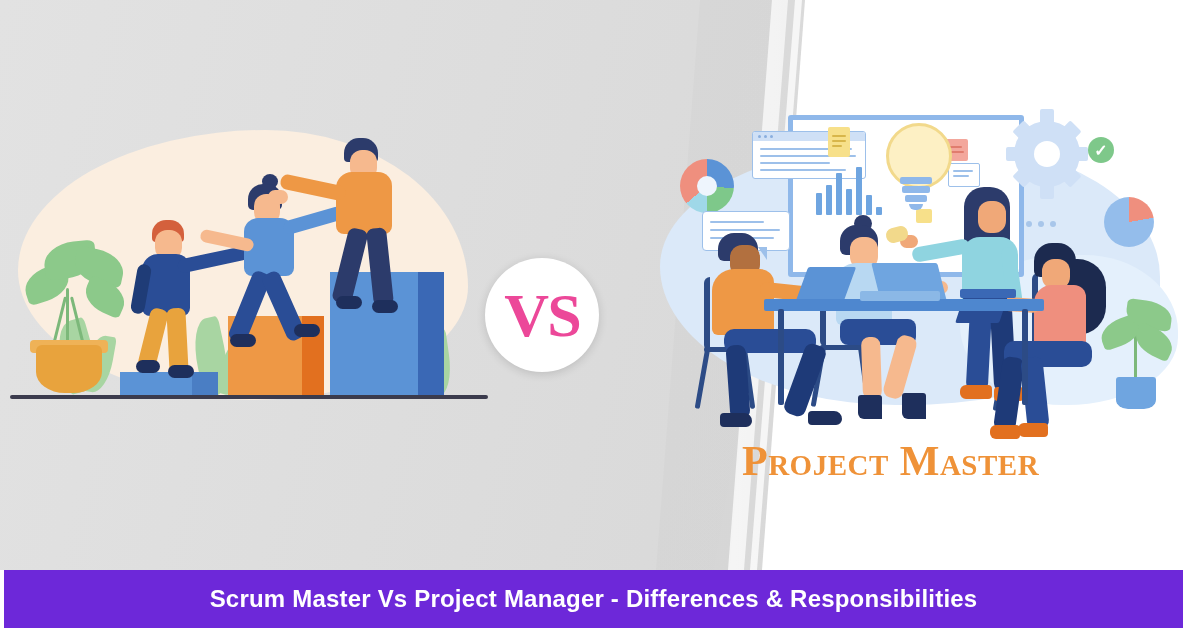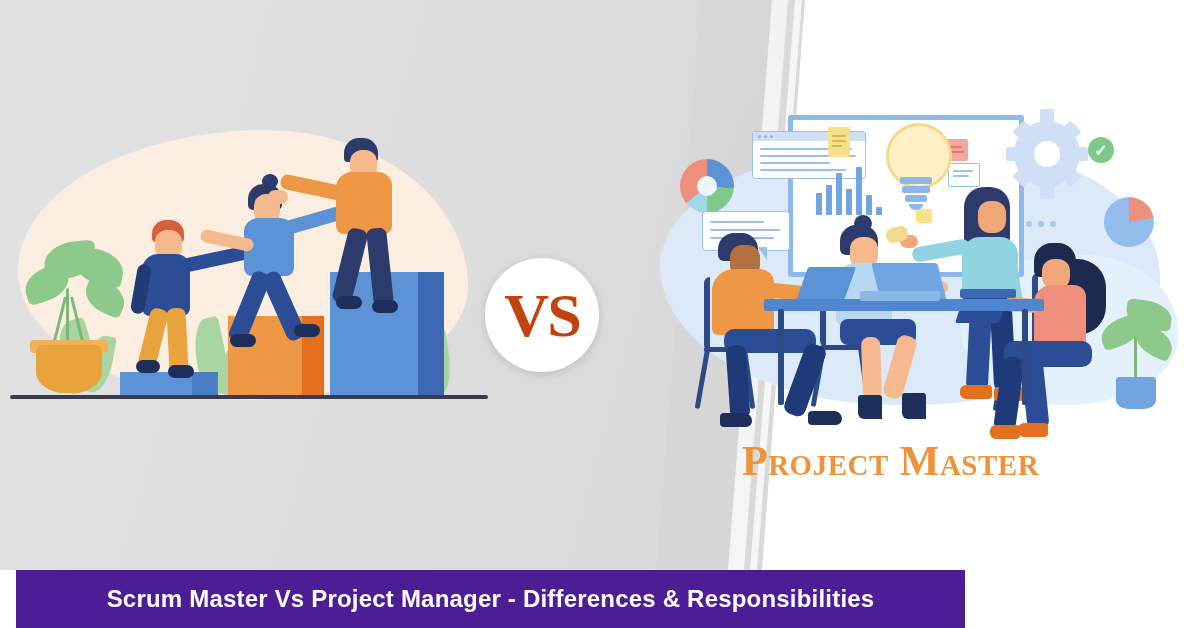--- a/index.html
+++ b/index.html
@@ -23,25 +23,25 @@
   
   .title{position:absolute;font-family:"Liberation Serif",serif;font-weight:700;
     letter-spacing:.5px;white-space:nowrap;}
   .title-left{left:145px;top:78px;font-size:42px;color:#28468c;font-variant:small-caps;}
   .title-right{left:742px;top:437px;font-size:42px;color:#ef9238;font-variant:small-caps;}
 
   
   .vs{position:absolute;left:485px;top:258px;width:114px;height:114px;border-radius:50%;
     background:#ffffff;box-shadow:0 2px 10px rgba(0,0,0,.14);
     display:flex;align-items:center;justify-content:center;z-index:40;}
-  .vs span{font-family:"Liberation Serif",serif;font-weight:700;font-size:62px;color:#c2410c;
+  .vs span{font-family:"Liberation Serif",serif;font-weight:700;font-size:62px;color:#ec4899;
     font-variant:small-caps;letter-spacing:-2px;line-height:1;}
 
   
-  .caption{position:absolute;left:16px;top:570px;width:949px;height:58px;background:#4c1d95;
+  .caption{position:absolute;left:4px;top:570px;width:1179px;height:58px;background:#6d28d9;
     display:flex;align-items:center;justify-content:center;z-index:50;}
   .caption span{color:#ffffff;font-size:24px;font-weight:700;letter-spacing:.2px;}
 
   
   .illo-l{position:absolute;left:0;top:120px;width:510px;height:290px;}
   .beige{position:absolute;left:18px;top:10px;width:450px;height:270px;background:#fbeee0;
     border-radius:55% 45% 48% 52% / 52% 58% 42% 48%;}
   .ground{position:absolute;left:10px;top:275px;width:478px;height:4px;background:#3b3b4d;border-radius:2px;}
   .leafgrp{position:absolute;background:#a8d5a2;border-radius:60% 10% 60% 10%;}
   .blk{position:absolute;}

